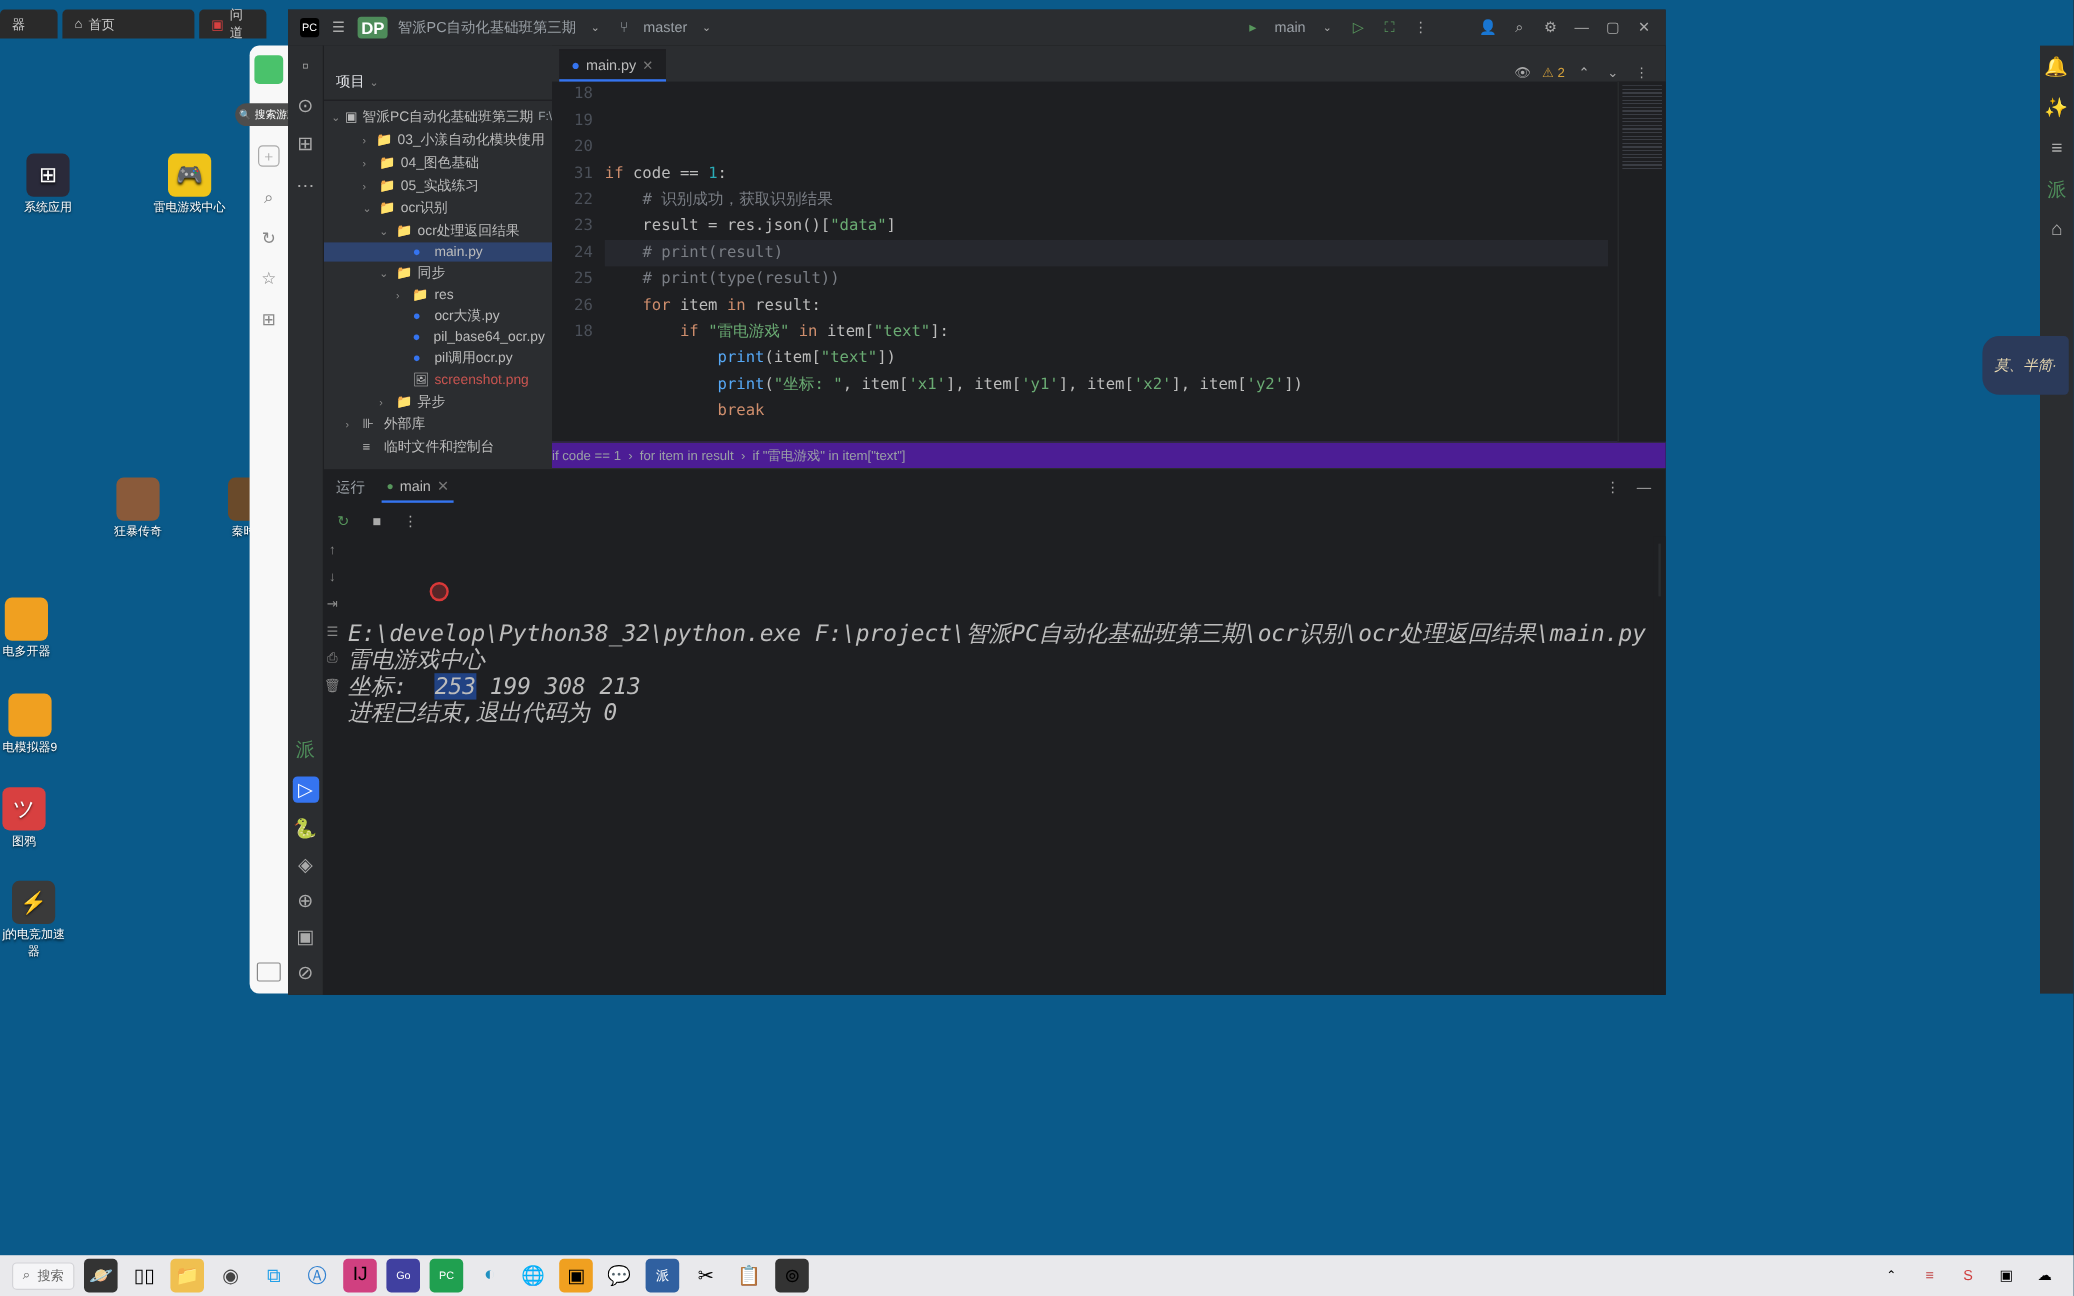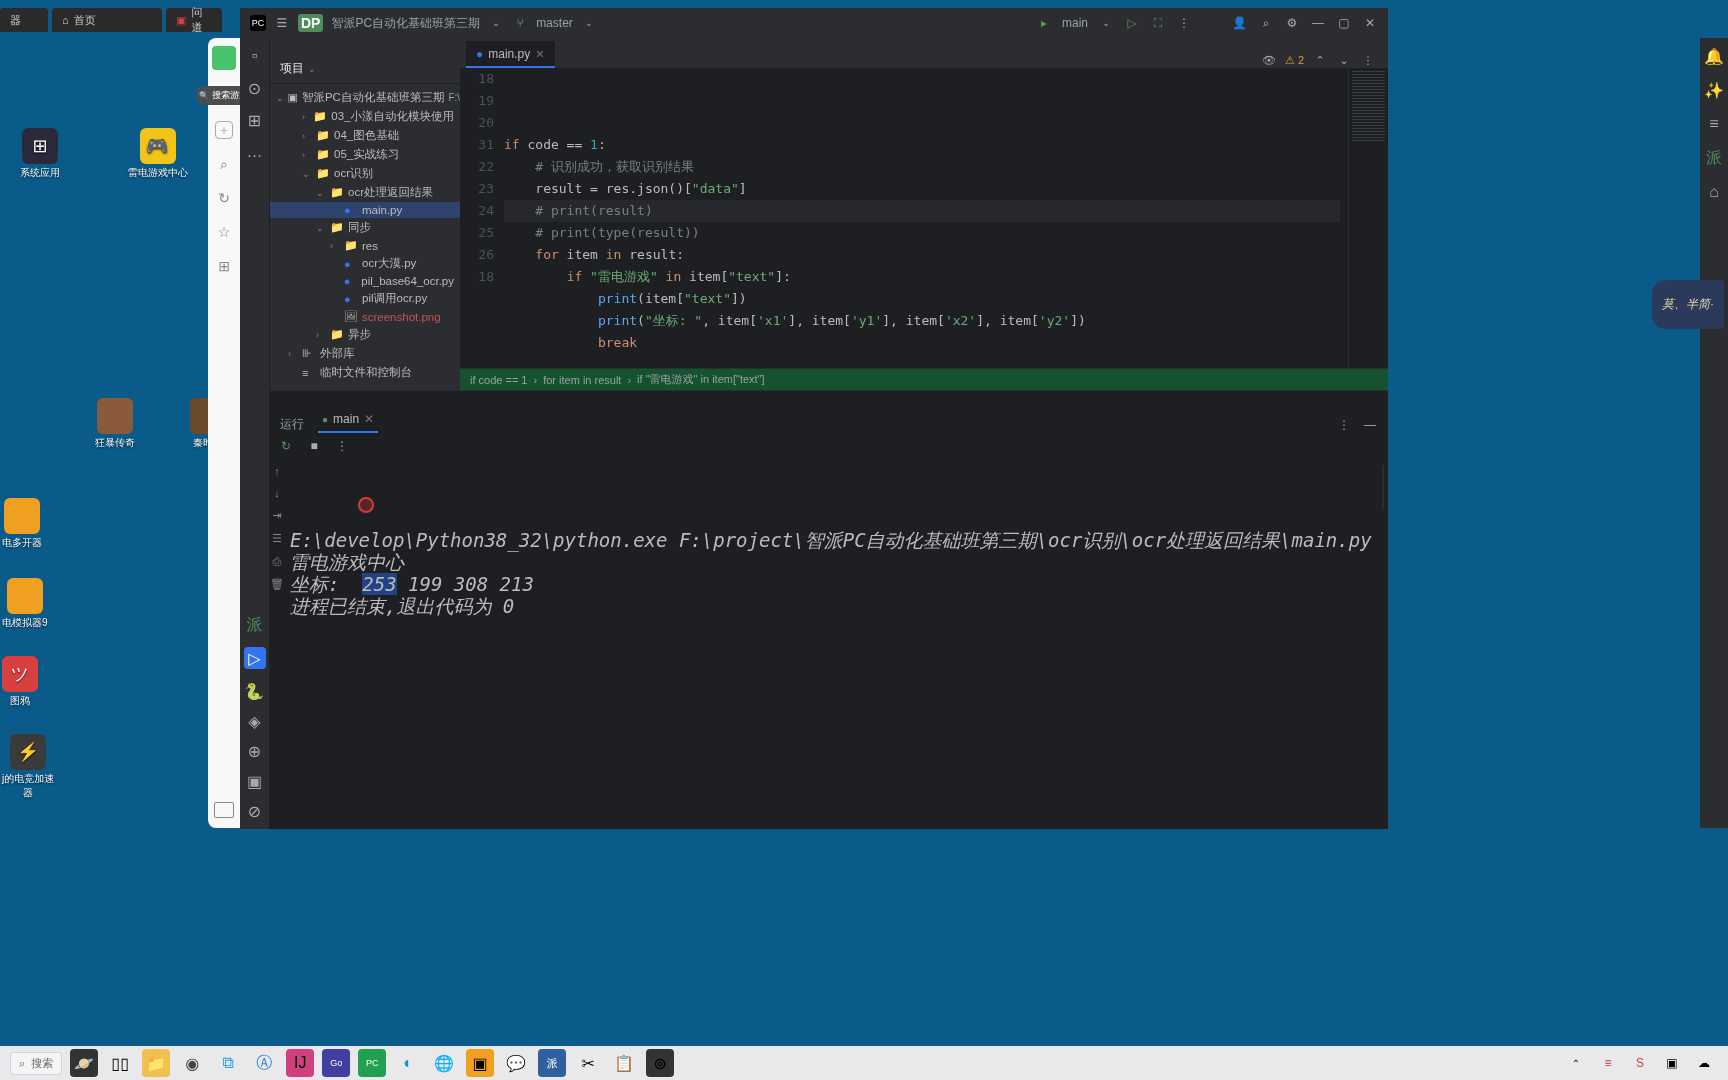--- a/index.html
+++ b/index.html
@@ -54,24 +54,24 @@
 .tab-row-right { margin-left: auto; display: flex; gap: 8px; padding-right: 12px; align-items: center; font-size: 11px; color: #aaa; }
 .warn { color: #d6a23c; }
 .editor { flex: 1; display: flex; font-family: 'Consolas', monospace; font-size: 13px; line-height: 22px; position: relative; }
 .gutter { width: 44px; text-align: right; padding-right: 10px; color: #4b5059; user-select: none; }
 .code { flex: 1; white-space: pre; position: relative; }
 .code-hl { position: absolute; left: 0; right: 8px; height: 22px; background: #26282e; }
 .mini-map { width: 40px; background: #1e1f22; border-left: 1px solid #2b2d30; position: relative; }
 .mini-map::before { content: ''; position: absolute; top: 3px; left: 3px; right: 3px; height: 70px; background: repeating-linear-gradient(#3a3d44 0 1px, transparent 1px 3px); }
 .kw { color: #cf8e6d; } .str { color: #6aab73; } .num { color: #2aacb8; } .fn { color: #56A8F5; } .com { color: #7a7e85; }
 
-.breadcrumb { height: 22px; background: #14532d; border-top: 1px solid #2b2d30; display: flex; align-items: center; padding: 0 10px; font-size: 11px; color: #9aa0a6; gap: 6px; }
+.breadcrumb { height: 22px; background: #4c1d95; border-top: 1px solid #2b2d30; display: flex; align-items: center; padding: 0 0; font-size: 11px; color: #9aa0a6; gap: 6px; }
 
 .run-panel { flex: 1; display: flex; flex-direction: column; background: #1e1f22; border-top: 1px solid #2b2d30; }
-.run-tabrow { height: 30px; display: flex; align-items: flex-end; padding: 0 10px; gap: 14px; font-size: 12px; margin-top: 12px; }
+.run-tabrow { height: 30px; display: flex; align-items: center; padding: 0 10px; gap: 14px; font-size: 12px; }
 .run-tab { display: flex; align-items: center; gap: 5px; padding: 5px 4px; color: #bcbcbc; border-bottom: 2px solid #3574f0; }
 .run-tabrow-right { margin-left: auto; display: flex; gap: 10px; color: #aaa; }
 .run-toolbar { height: 26px; display: flex; align-items: center; padding: 0 8px; gap: 12px; color: #aaa; font-size: 12px; }
 .run-body { flex: 1; display: flex; }
 .run-gutter { width: 24px; display: flex; flex-direction: column; align-items: center; gap: 10px; padding-top: 6px; color: #888; font-size: 11px; }
 .console { flex: 1; font-family: 'Consolas', monospace; font-size: 19px; line-height: 22px; color: #bcbcbc; padding: 4px 6px; white-space: pre; position: relative; font-style: italic; }
 .sel { background: #214283; }
 .cursor-red { position: absolute; width: 16px; height: 16px; border: 2px solid #d93838; border-radius: 50%; background: rgba(217,56,56,0.3); }
 .console-mini { width: 30px; background: #1e1f22; position: relative; }
 .console-mini::before { content: ''; position: absolute; top: 6px; left: 4px; right: 4px; height: 44px; background: #2b2d30; }

